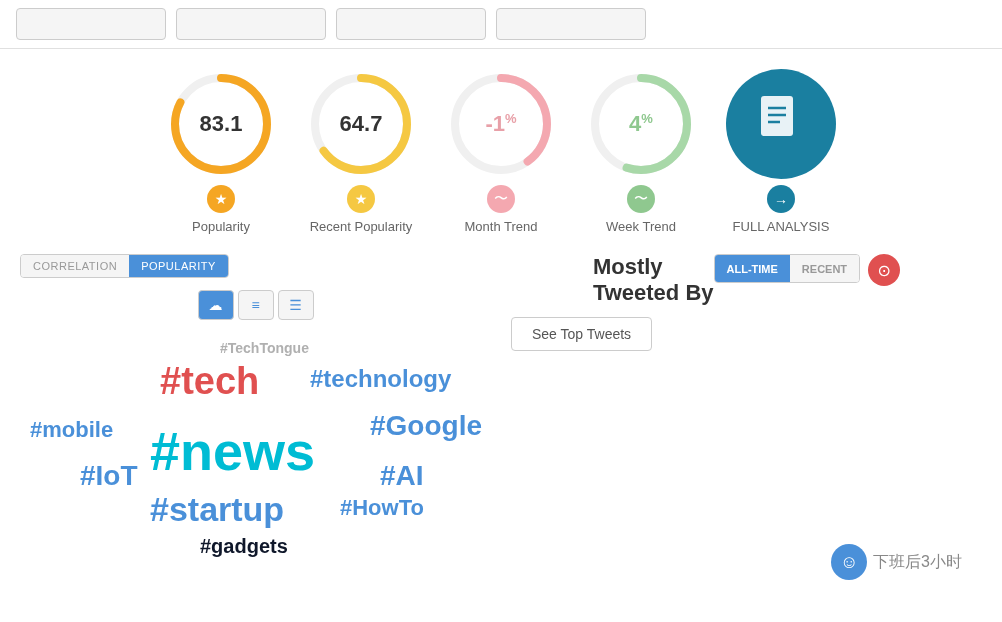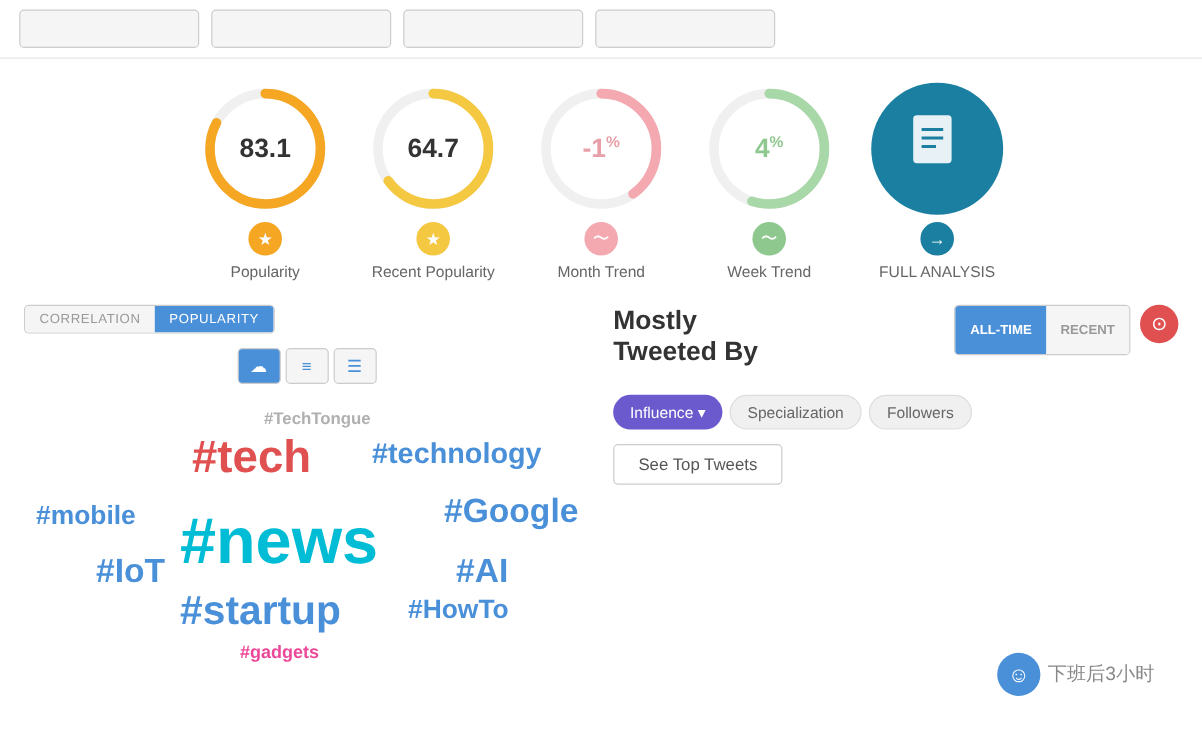--- a/index.html
+++ b/index.html
@@ -206,30 +206,30 @@
       font-size: 22px;
       font-weight: bold;
       color: #333;
       line-height: 1.2;
       margin-bottom: 10px;
     }
 
     .right-header {
       display: flex;
       align-items: flex-start;
-      justify-content: space-between;
+      justify-content: center;
     }
 
     .all-recent-toggle {
       display: flex;
       border: 1px solid #ccc;
       border-radius: 4px;
       overflow: hidden;
       font-size: 11px;
-      height: 42px;
+      height: 29px;
     }
     .ar-btn {
       padding: 5px 12px;
       border: none;
       background: #f5f5f5;
       color: #999;
       cursor: pointer;
       font-size: 11px;
       font-weight: bold;
     }
@@ -408,48 +408,41 @@
         <span class="word" style="font-size: 14px; color: rgb(176, 176, 176); left: 200px; top: 10px;">#TechTongue</span>
         <span class="word" style="font-size: 24px; color: rgb(74, 144, 217); left: 290px; top: 35px;">#technology</span>
         <span class="word" style="font-size: 38px; color: rgb(224, 80, 80); left: 140px; top: 30px;">#tech</span>
         <span class="word" style="font-size: 22px; color: rgb(74, 144, 217); left: 10px; top: 75px; margin-top: 12px;">#mobile</span>
         <span class="word" style="font-size: 54px; color: rgb(0, 188, 212); left: 130px; top: 90px;">#news</span>
         <span class="word" style="font-size: 28px; color: rgb(74, 144, 217); left: 350px; top: 80px;">#Google</span>
         <span class="word" style="font-size: 28px; color: rgb(74, 144, 217); left: 60px; top: 130px;">#IoT</span>
         <span class="word" style="font-size: 28px; color: rgb(74, 144, 217); left: 360px; top: 130px;">#AI</span>
         <span class="word" style="font-size: 34px; color: rgb(74, 144, 217); left: 130px; top: 160px;">#startup</span>
         <span class="word" style="font-size: 22px; color: rgb(74, 144, 217); left: 320px; top: 165px;">#HowTo</span>
-        <span class="word" style="font-size: 15px; color: #ec4899; left: 180px; top: 205px;">#gadgets</span>
+        <span class="word" style="font-size: 20px; color: #0f172a; left: 180px; top: 205px;">#gadgets</span>
       </div>
   </div>
 
   <div class="right-panel bottom-area">
     <div class="right-header">
       <div>
         <div class="right-section-title">
           <span>Mostly</span><br>
           <span>Tweeted By</span>
         </div>
       </div>
       <div style="display:flex; align-items:flex-start; gap:8px;">
         <div class="all-recent-toggle">
           <button class="ar-btn active">ALL-TIME</button>
           <button class="ar-btn">RECENT</button>
         </div>
         <div class="share-icon">⊙</div>
       </div>
     </div>
 
-    <div class="filter-tabs">
-      <button class="filter-tab active">
-        <span>Influence</span> ▾
-      </button>
-      <button class="filter-tab inactive">Specialization</button>
-      <button class="filter-tab inactive">Followers</button>
-    </div>
 
     <button class="see-top-tweets-btn">See Top Tweets</button>
 
     <div class="watermark">
       <div class="watermark-icon">☺</div>
       <span>下班后3小时</span>
     </div>
   </div>
 </div>
 

